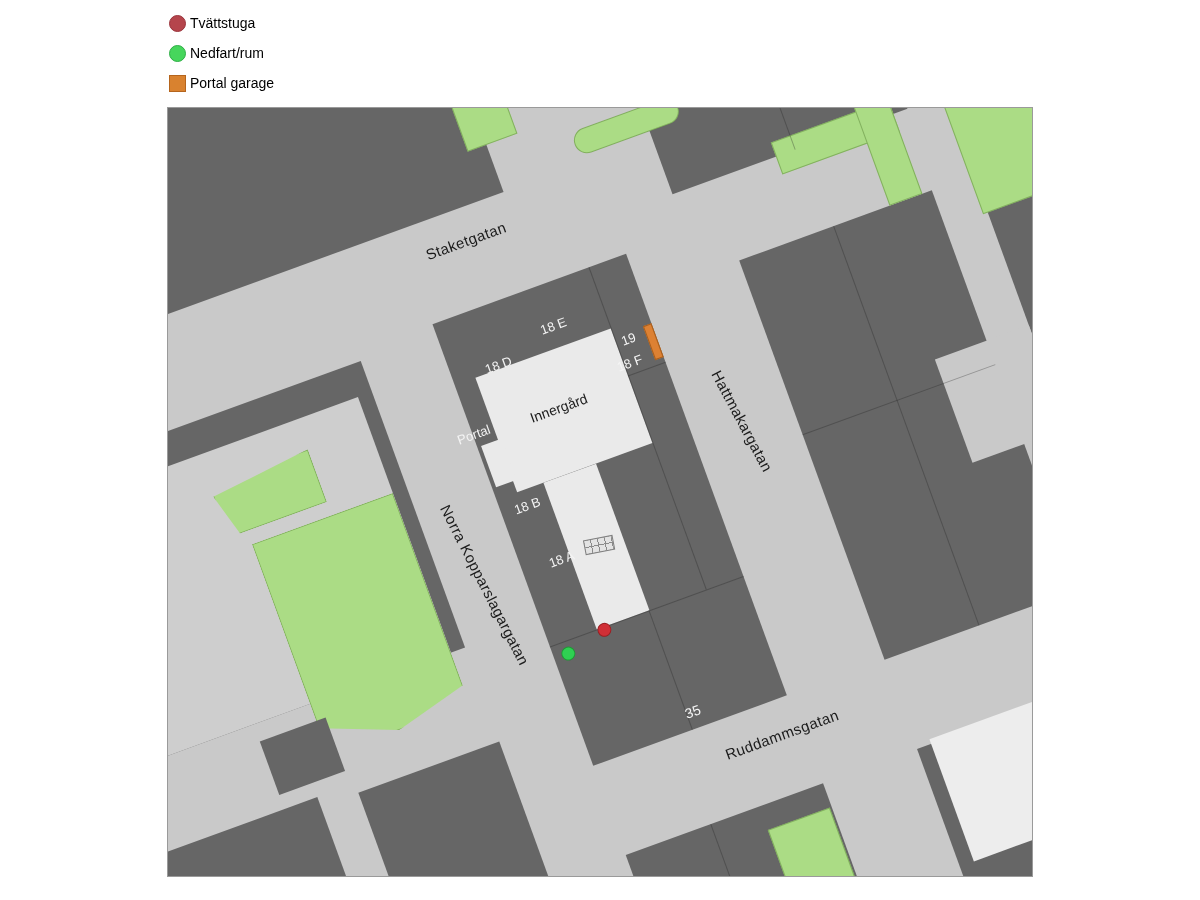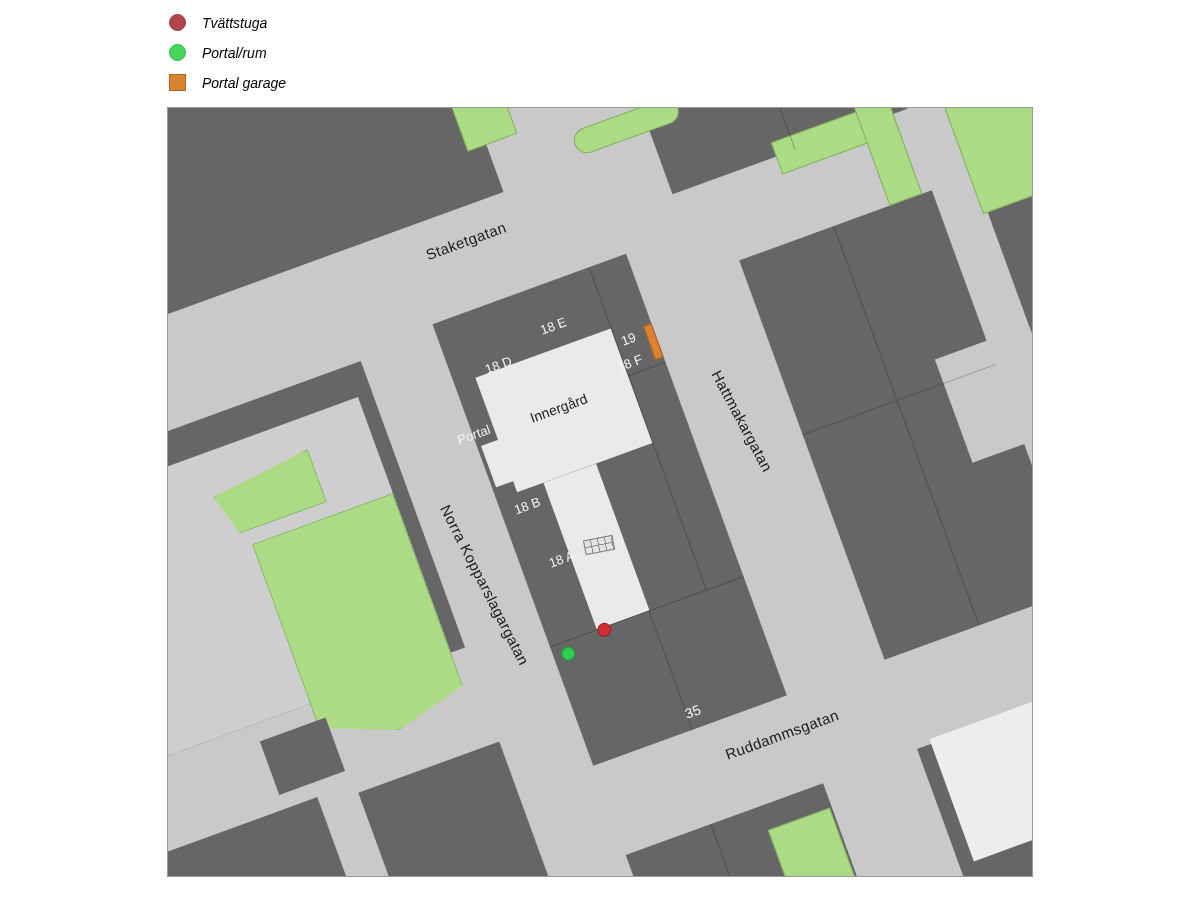--- a/index.html
+++ b/index.html
@@ -1,21 +1,21 @@
 <!DOCTYPE html>
 <html><head>
 <meta charset="utf-8">
 <style>
   html,body{margin:0;padding:0;}
   body{width:1200px;height:900px;background:#ffffff;overflow:hidden;
        font-family:"Liberation Sans", sans-serif;position:relative;}
 
   
   .legend{position:absolute;left:169px;top:14px;display:flex;flex-direction:column;gap:12px;}
-  .legend-row{display:flex;gap:16px;height:18px;font-style:italic;}
+  .legend-row{display:flex;align-items:center;gap:4px;height:18px;}
   .swatch{width:17px;height:17px;flex:0 0 auto;box-sizing:border-box;}
   .swatch.circle{border-radius:50%;}
   .swatch.red{background:#b5454c;border:1px solid #9a343c;}
   .swatch.green{background:#46d65c;border:1px solid #2fae46;}
   .swatch.orange{background:#d9822f;border:1px solid #b5651d;}
   .legend-label{font-size:14px;color:#000;line-height:18px;}
 
   
   .map{position:absolute;left:168px;top:108px;width:864px;height:768px;
        background:#c9c9c9;overflow:hidden;outline:1px solid #9a9a9a;}
@@ -50,21 +50,21 @@
 </head>
 <body>
 
 <div class="legend">
   <div class="legend-row">
     <span class="swatch circle red"></span>
     <span class="legend-label">Tvättstuga</span>
   </div>
   <div class="legend-row">
     <span class="swatch circle green"></span>
-    <span class="legend-label">Portal/rum</span>
+    <span class="legend-label">Nedfart/rum</span>
   </div>
   <div class="legend-row">
     <span class="swatch orange"></span>
     <span class="legend-label">Portal garage</span>
   </div>
 </div>
 
 <div class="map">
   <div class="map-inner">
 

